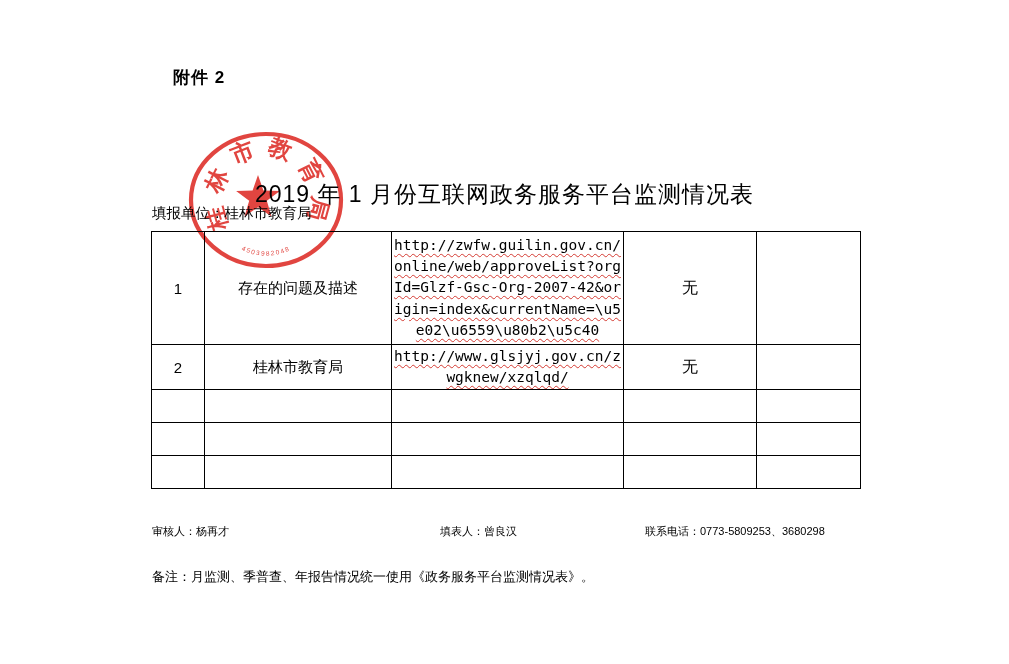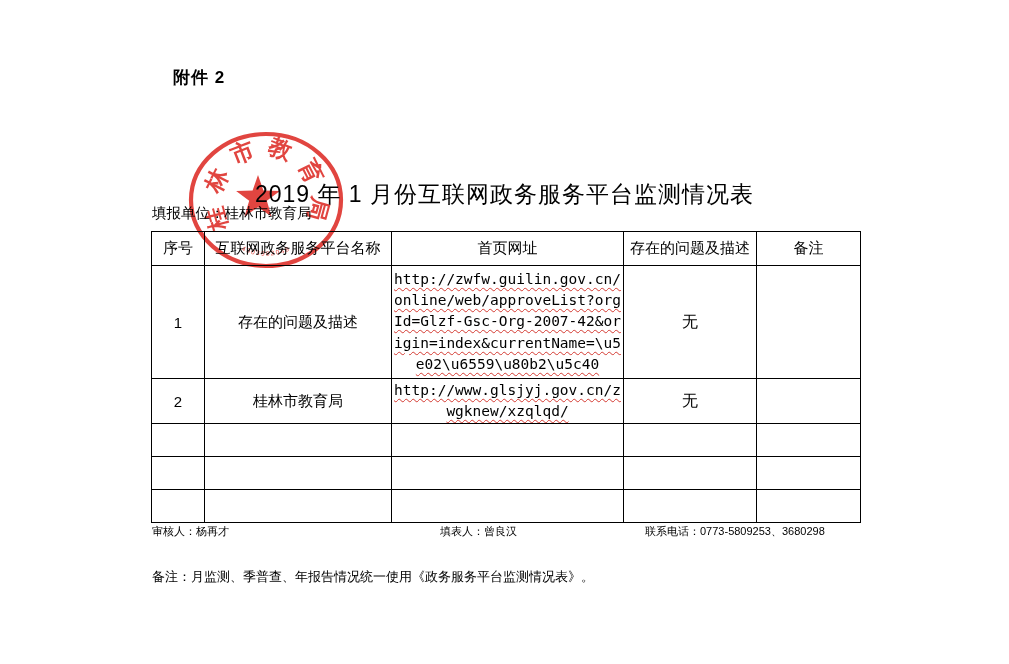--- a/index.html
+++ b/index.html
@@ -77,27 +77,20 @@
 
 <table class="monitor">
   <colgroup>
     <col style="width:53px">
       <col style="width:187px">
       <col style="width:232px">
       <col style="width:133px">
       <col style="width:104px">
   </colgroup>
   <tbody>
-      <tr style="height:34px">
-    <th>序号</th>
-    <th>互联网政务服务平台名称</th>
-    <th>首页网址</th>
-    <th>存在的问题及描述</th>
-    <th>备注</th>
-  </tr>
   <tr style="height:113px">
     <td>1</td>
     <td>存在的问题及描述</td>
     <td class="url-cell">http://zwfw.guilin.gov.cn/online/web/approveList?orgId=Glzf-Gsc-Org-2007-42&amp;origin=index&amp;currentName=\u5e02\u6559\u80b2\u5c40</td>
     <td class="issues-cell">无</td>
     <td></td>
   </tr>
   <tr style="height:41px">
     <td>2</td>
     <td>桂林市教育局</td>

